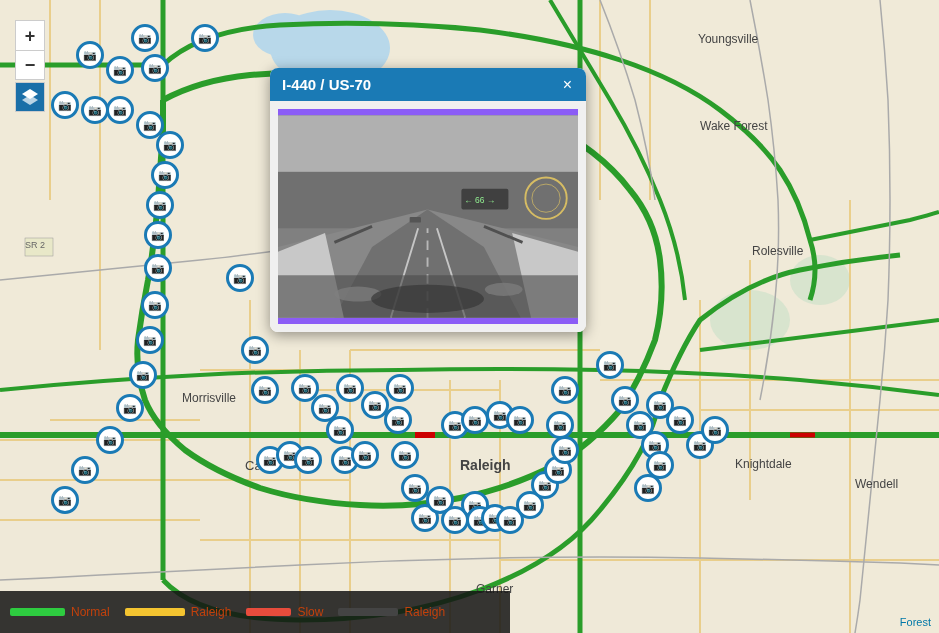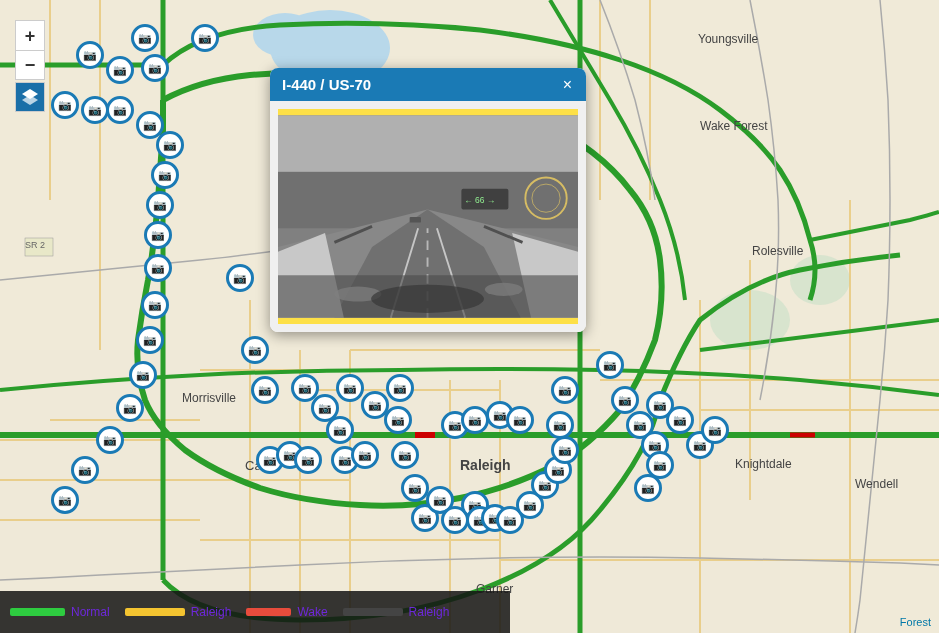--- a/index.html
+++ b/index.html
@@ -108,21 +108,21 @@
     }
 
     .popup-body {
       padding: 8px;
       background: #f0f0f0;
     }
 
     .popup-image {
       width: 100%;
       height: 215px;
-      background: #fde047;
+      background: #8b5cf6;
       display: flex;
       align-items: center;
       justify-content: center;
       overflow: hidden;
     }
 
     
     .legend {
       position: absolute;
       bottom: 0;
@@ -143,21 +143,21 @@
       gap: 6px;
       margin-right: 15px;
     }
 
     .legend-bar {
       height: 8px;
       border-radius: 2px;
     }
 
     .legend-label {
-      color: #6d28d9;
+      color: #c2410c;
       font-size: 12px;
     }
 
     
     .leaflet-attr {
       position: absolute;
       bottom: 5px;
       right: 8px;
       font-size: 11px;
       color: #333;
@@ -424,21 +424,21 @@
     <div class="legend-item">
       <div class="legend-bar" style="width:55px; background:#2ecc40;"></div>
       <span class="legend-label">Normal</span>
     </div>
     <div class="legend-item">
       <div class="legend-bar" style="width:60px; background:#f4c430;"></div>
       <span class="legend-label">Raleigh</span>
     </div>
     <div class="legend-item">
       <div class="legend-bar" style="width:45px; background:#e74c3c;"></div>
-      <span class="legend-label">Wake</span>
+      <span class="legend-label">Slow</span>
     </div>
     <div class="legend-item">
       <div class="legend-bar" style="width:60px; background:#444;"></div>
       <span class="legend-label">Raleigh</span>
     </div>
   </div>
 
   <div class="leaflet-attr">
     <a href="#">Forest</a>
   </div>

